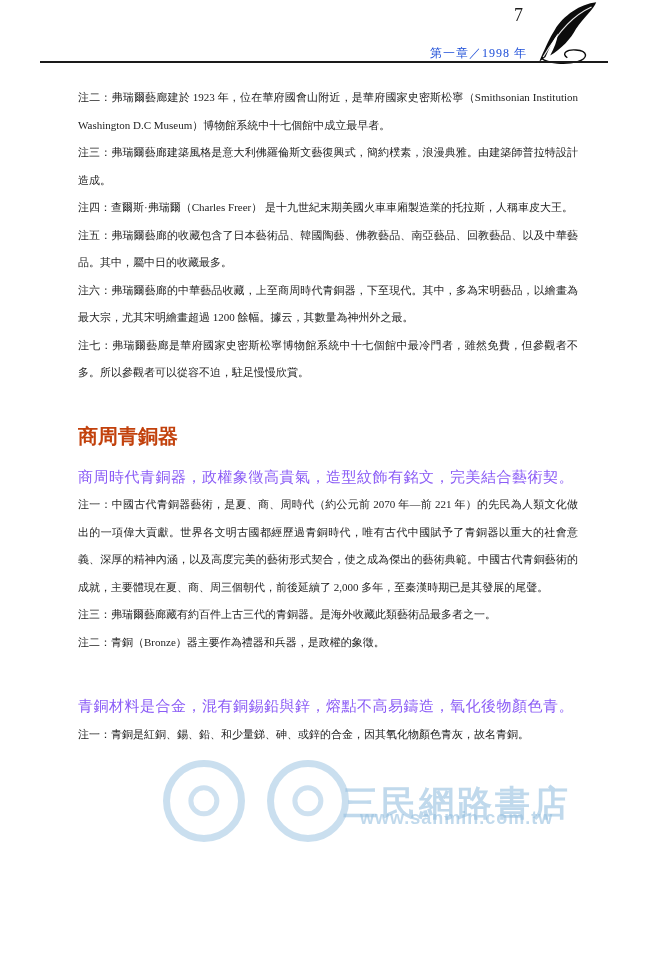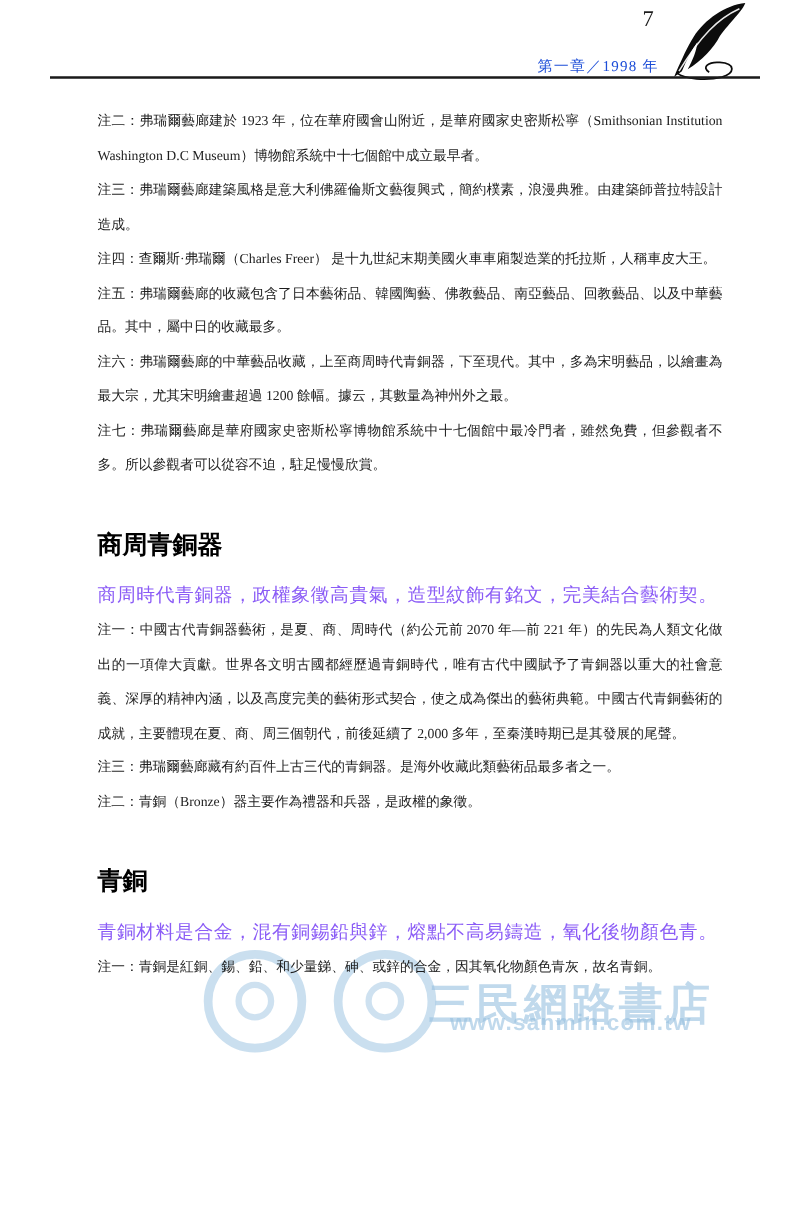--- a/index.html
+++ b/index.html
@@ -59,21 +59,21 @@
     position:absolute;left:78px;top:84px;width:500px;z-index:1;
   }
   .note{
     margin:0;font-size:11px;line-height:27.5px;
     text-align:justify;
   }
   .section{margin-top:37px;}
   .section-heading{
     margin:18px 0 16px 0;
     font-family:"Liberation Sans","DejaVu Sans",sans-serif;
-    font-weight:700;font-size:20px;line-height:24px;color:#000000;
+    font-weight:700;font-size:20px;line-height:24px;color:#c2410c;
   }
   .section-lead{
     margin:0;font-size:15px;line-height:27.5px;
     letter-spacing:0.5px;white-space:nowrap;
     font-family:"Liberation Serif","DejaVu Serif",serif;
     color:#8b5cf6;
   }
 </style>
 </head>
 <body>
@@ -113,20 +113,19 @@
 
     <div class="section">
       <h2 class="section-heading">商周青銅器</h2>
       <p class="section-lead">商周時代青銅器，政權象徵高貴氣，造型紋飾有銘文，完美結合藝術契。</p>
       <p class="note">注一：中國古代青銅器藝術，是夏、商、周時代（約公元前 2070 年—前 221 年）的先民為人類文化做出的一項偉大貢獻。世界各文明古國都經歷過青銅時代，唯有古代中國賦予了青銅器以重大的社會意義、深厚的精神內涵，以及高度完美的藝術形式契合，使之成為傑出的藝術典範。中國古代青銅藝術的成就，主要體現在夏、商、周三個朝代，前後延續了 2,000 多年，至秦漢時期已是其發展的尾聲。</p>
       <p class="note">注三：弗瑞爾藝廊藏有約百件上古三代的青銅器。是海外收藏此類藝術品最多者之一。</p>
       <p class="note">注二：青銅（Bronze）器主要作為禮器和兵器，是政權的象徵。</p>
     </div>
 
     <div class="section">
-      <h2 class="section-heading">青銅</h2>
       <p class="section-lead">青銅材料是合金，混有銅錫鉛與鋅，熔點不高易鑄造，氧化後物顏色青。</p>
       <p class="note">注一：青銅是紅銅、錫、鉛、和少量銻、砷、或鋅的合金，因其氧化物顏色青灰，故名青銅。</p>
 
     </div>
 
   </div>
 </div>
 
 </body></html>

